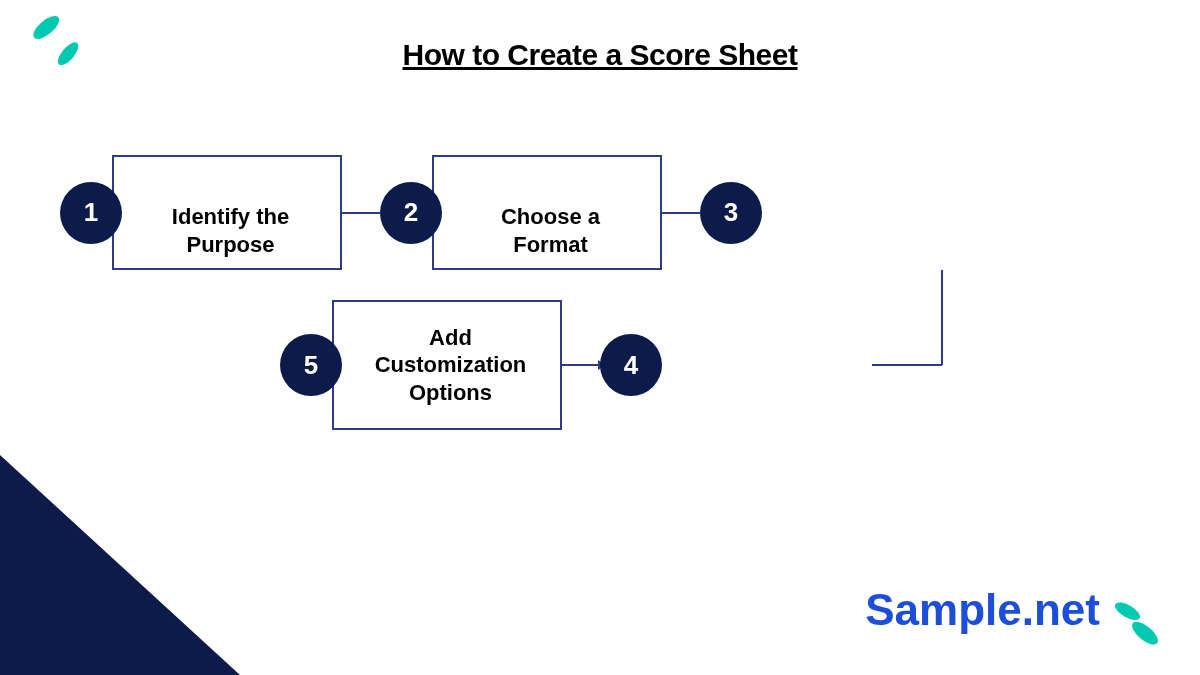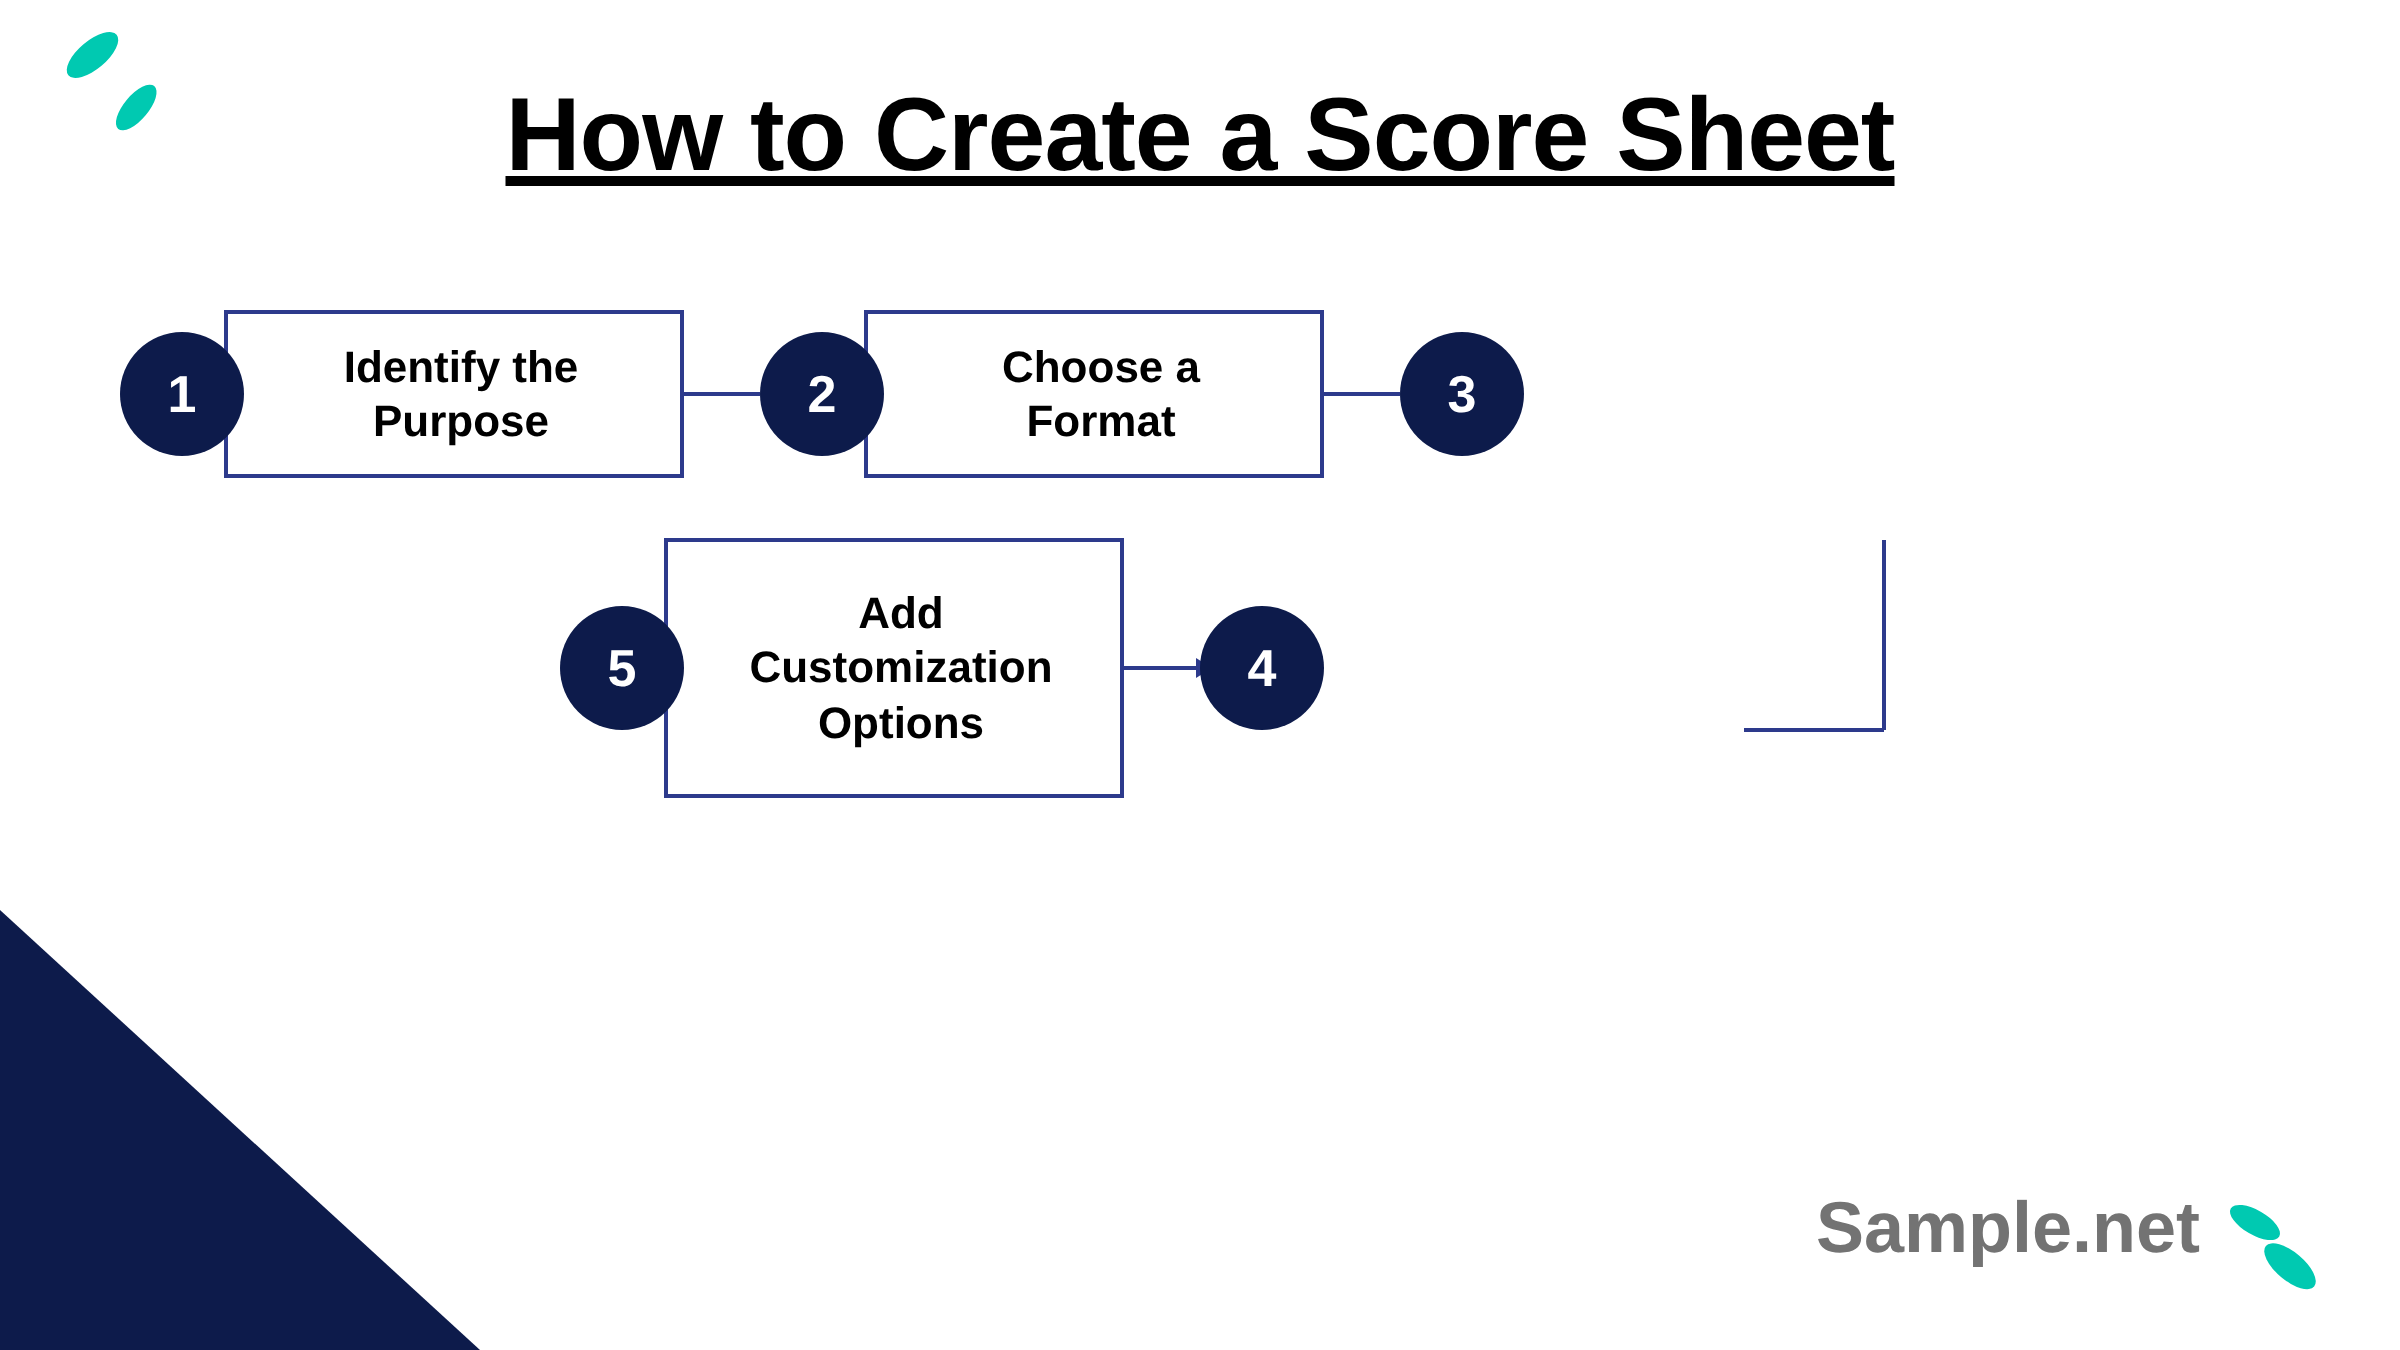--- a/index.html
+++ b/index.html
@@ -39,21 +39,21 @@
       bottom: 20px;
       right: 20px;
       width: 70px;
       height: 70px;
     }
 
     
     .title {
       text-align: center;
       padding-top: 38px;
-      font-size: 52px;
+      font-size: 30px;
       font-weight: 900;
       color: #000000;
       text-decoration: underline;
       letter-spacing: -0.5px;
     }
 
     .step-group {
       display: flex;
       align-items: center;
     }
@@ -84,41 +84,42 @@
       font-size: 22px;
       font-weight: 800;
       color: #000000;
       line-height: 1.25;
       position: relative;
     }
 
     
     .step-box-row1 {
       width: 230px;
-      height: 84px;
+      height: 115px;
       margin-left: -10px;
       padding: 10px 15px 10px 22px;
+      align-items: flex-end;
     }
 
     
     .step-box-row2 {
       width: 230px;
       height: 130px;
       margin-left: -10px;
       padding: 10px 15px 10px 22px;
     }
 
     
     .watermark {
       position: absolute;
       bottom: 40px;
       right: 100px;
-      font-size: 36px;
+      font-size: 44px;
       font-weight: 900;
-      color: #737373;
+      color: #1d4ed8;
     }
   </style>
 </head>
 <body>
 
 <div class="leaf-top-left">
   <svg viewBox="0 0 80 80" xmlns="http://www.w3.org/2000/svg">
 
     <ellipse cx="30" cy="20" rx="18" ry="8" fill="#00c9b1" transform="rotate(-40 30 20)"></ellipse>
     <ellipse cx="55" cy="50" rx="16" ry="7" fill="#00c9b1" transform="rotate(-50 55 50)"></ellipse>

